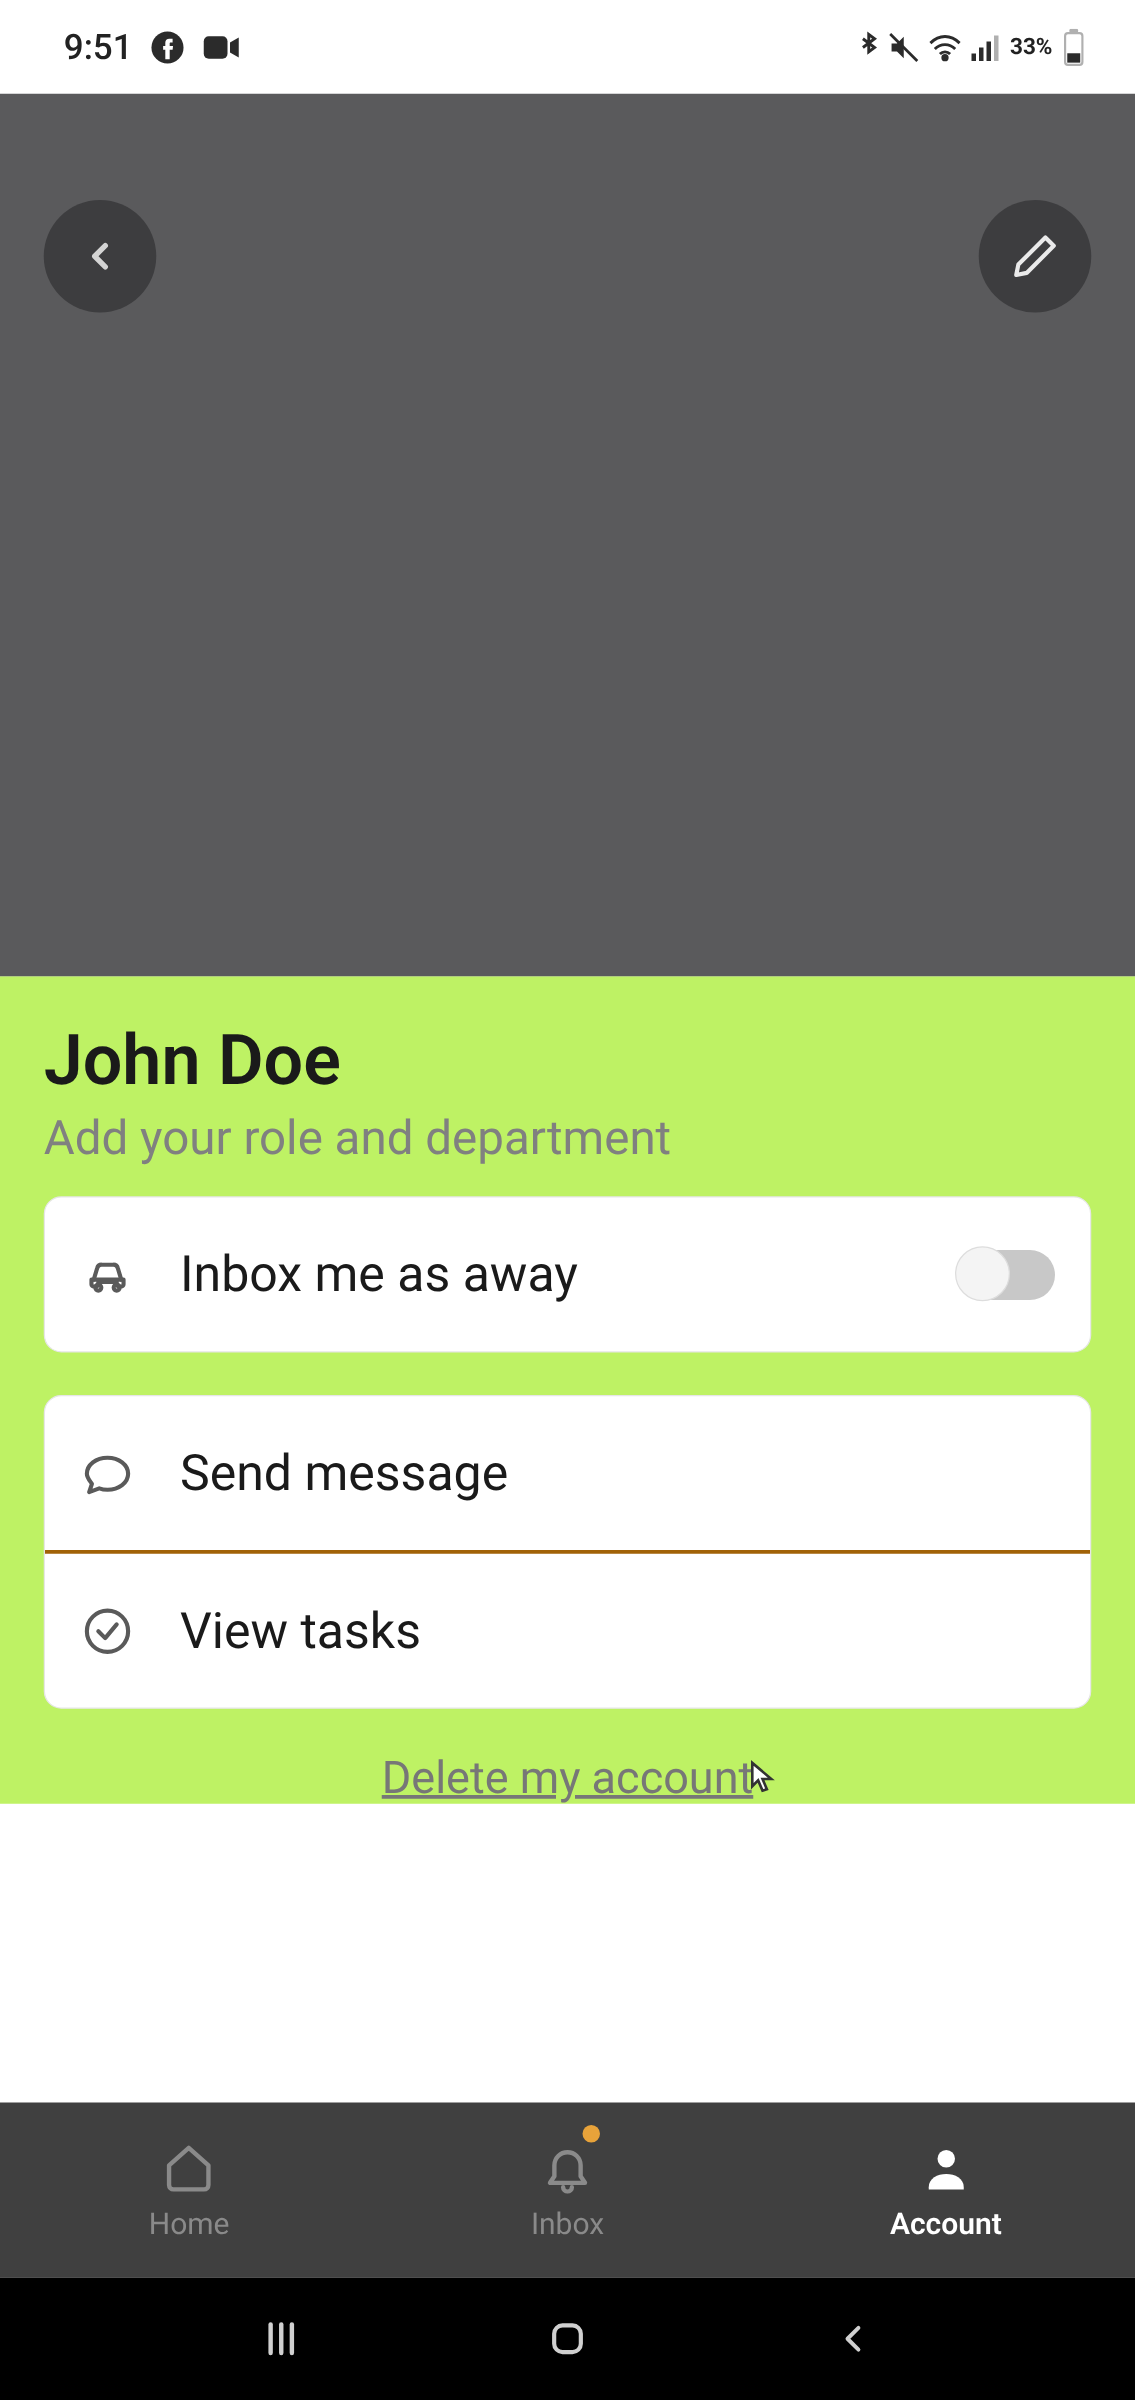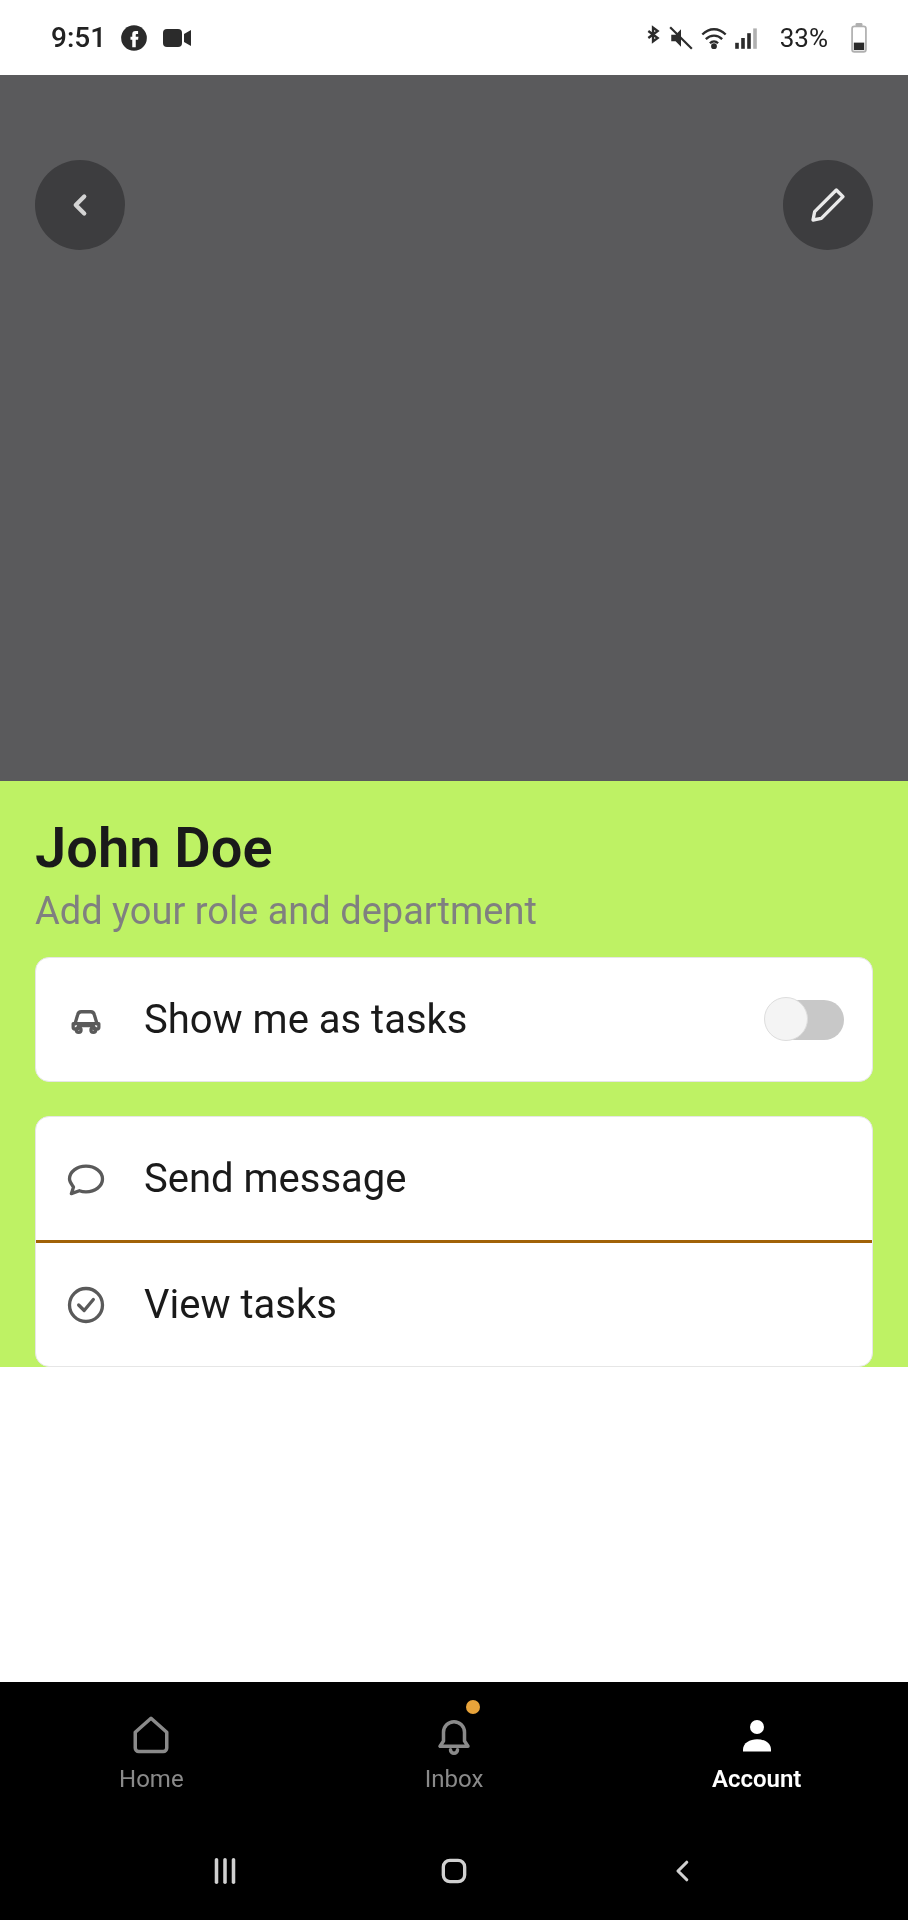--- a/index.html
+++ b/index.html
@@ -104,21 +104,21 @@
     position: absolute;
     left: 562px;
     top: 2px;
     width: 26px; height: 26px;
   }
   .bottom-nav {
     position: absolute;
     left: 0; right: 0;
     bottom: 98px;
     height: 140px;
-    background: #000000;
+    background: #404040;
     display: flex;
   }
   .nav-item {
     flex: 1;
     display: flex;
     flex-direction: column;
     align-items: center;
     justify-content: center;
     gap: 8px;
     color: #8a8a8a;
@@ -187,21 +187,21 @@
         </svg>
     </span>
     <span class="status-icon">
       <svg width="24" height="24" viewBox="0 0 20 20" fill="#2b2b2b">
           <rect x="1" y="14" width="3" height="5"></rect>
           <rect x="6" y="10" width="3" height="9"></rect>
           <rect x="11" y="6" width="3" height="13"></rect>
           <rect x="16" y="2" width="3" height="17" fill="#b0b0b0"></rect>
         </svg>
     </span>
-    <span style="font-size:26px;margin:0 16px;">33%</span>
+    <span style="font-size:18px;margin:0 2px;font-weight:bold;">33%</span>
     <span class="status-icon">
       <svg width="18" height="30" viewBox="0 0 14 26">
           <rect x="1" y="3" width="12" height="22" rx="2" fill="none" stroke="#b0b0b0" stroke-width="1.5"></rect>
           <rect x="4" y="0" width="6" height="3" rx="1" fill="#b0b0b0"></rect>
           <rect x="2.5" y="17" width="9" height="6.5" fill="#2b2b2b"></rect>
         </svg>
     </span>
   </div>
 </div>
 
@@ -225,21 +225,21 @@
   <div class="card">
     <div class="row">
       <span class="row-icon">
         <svg width="44" height="44" viewBox="0 0 24 24" fill="none" stroke="#5a5a5a" stroke-width="1.8" stroke-linecap="round" stroke-linejoin="round">
             <path d="M5 14h14v2a1 1 0 0 1-1 1h-1a1 1 0 0 1-1-1v-1H8v1a1 1 0 0 1-1 1H6a1 1 0 0 1-1-1v-2z"></path>
             <path d="M6 14l1.5-5a2 2 0 0 1 2-1.5h5a2 2 0 0 1 2 1.5L18 14"></path>
             <circle cx="8" cy="17.5" r="1.3"></circle>
             <circle cx="16" cy="17.5" r="1.3"></circle>
           </svg>
       </span>
-      <span class="row-label">Show me as tasks</span>
+      <span class="row-label">Inbox me as away</span>
       <div class="toggle">
         <div class="toggle-knob"></div>
       </div>
     </div>
   </div>
 
   <div class="card">
     <div class="row">
       <span class="row-icon">
         <svg width="44" height="44" viewBox="0 0 24 24" fill="none" stroke="#5a5a5a" stroke-width="1.8" stroke-linecap="round" stroke-linejoin="round">
@@ -252,20 +252,28 @@
       <span class="row-icon">
         <svg width="44" height="44" viewBox="0 0 24 24" fill="none" stroke="#5a5a5a" stroke-width="1.8" stroke-linecap="round" stroke-linejoin="round">
             <circle cx="12" cy="12" r="9"></circle>
             <polyline points="8 12 11 15 16 9"></polyline>
           </svg>
       </span>
       <span class="row-label">View tasks</span>
     </div>
   </div>
 
+  <div class="delete-link">
+    <span>Delete my account</span>
+    <span class="cursor">
+      <svg width="24" height="28" viewBox="0 0 20 24" fill="none" stroke="#333" stroke-width="1.8">
+          <path d="M3 2l0 16 4-4 3 7 3-1-3-7 6 0z" fill="#fff"></path>
+        </svg>
+    </span>
+  </div>
 </div>
 
 <div class="bottom-nav">
   <div class="nav-item">
     <span class="nav-icon">
       <svg width="42" height="42" viewBox="0 0 24 24" fill="none" stroke="#8a8a8a" stroke-width="2" stroke-linecap="round" stroke-linejoin="round">
           <path d="M3 11l9-8 9 8v9a2 2 0 0 1-2 2H5a2 2 0 0 1-2-2z"></path>
         </svg>
     </span>
     <span>Home</span>

